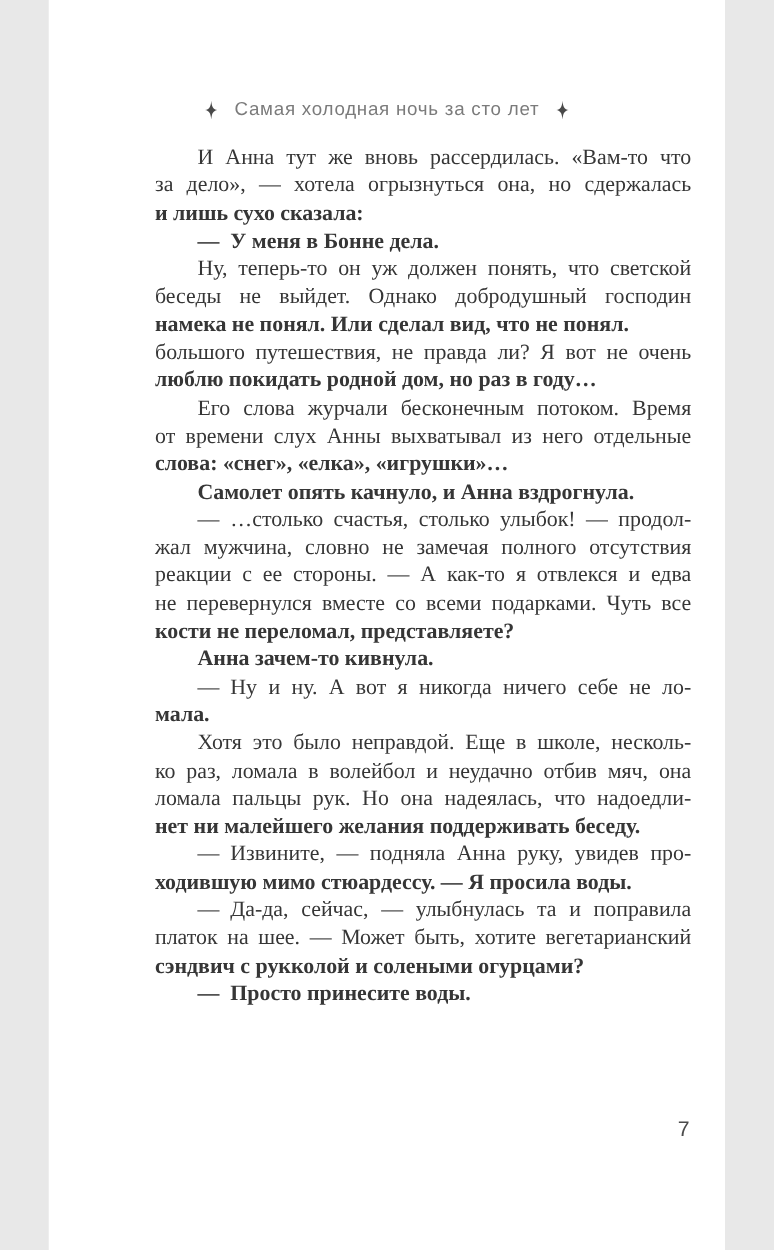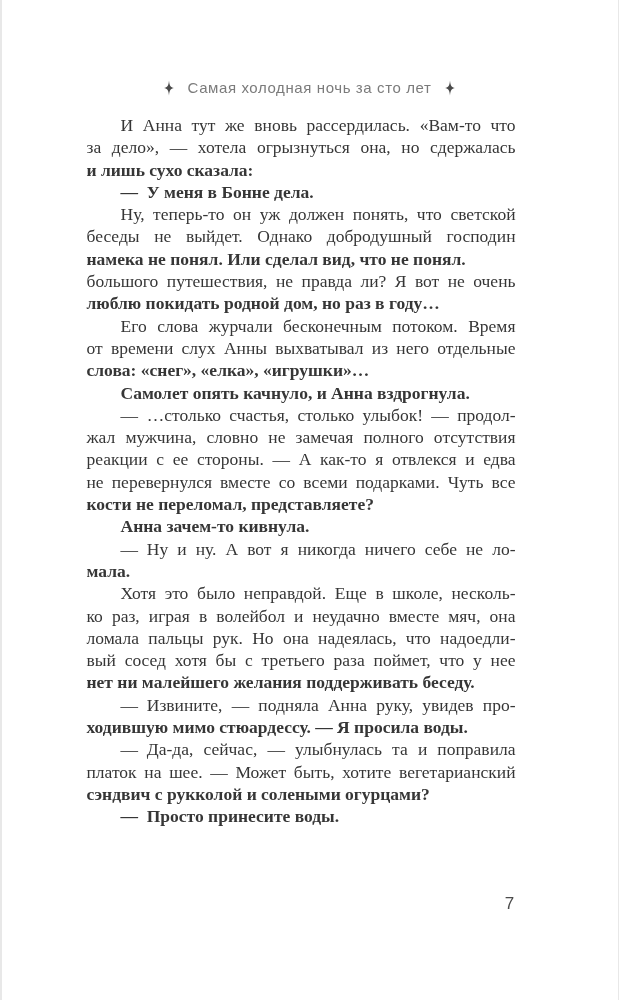--- a/index.html
+++ b/index.html
@@ -1,19 +1,19 @@
 <!DOCTYPE html>
 <html><head>
 <meta charset="utf-8">
 <style>
   * { margin: 0; padding: 0; box-sizing: border-box; }
   html, body { background: #e8e8e8; }
   .page {
     position: relative;
-    width: 616px;
+    width: 541px;
     height: 1000px;
     background: #ffffff;
     overflow: hidden;
     margin: 0 auto;
   }
   .running-head {
     position: absolute;
     top: 79px;
     left: 0;
     right: 0;
@@ -105,23 +105,22 @@
       </div>
       <div class="para">
         <div class="line first last">Анна зачем-то кивнула.</div>
       </div>
       <div class="para">
         <div class="line first">— Ну и ну. А вот я никогда ничего себе не ло-</div>
         <div class="line last">мала.</div>
       </div>
       <div class="para">
         <div class="line first">Хотя это было неправдой. Еще в школе, несколь-</div>
-        <div class="line">ко раз, играя в волейбол и неудачно вместе мяч, она</div>
+        <div class="line">ко раз, ломала в волейбол и неудачно отбив мяч, она</div>
         <div class="line">ломала пальцы рук. Но она надеялась, что надоедли-</div>
-        <div class="line">вый сосед хотя бы с третьего раза поймет, что у нее</div>
         <div class="line last">нет ни малейшего желания поддерживать беседу.</div>
       </div>
       <div class="para">
         <div class="line first">— Извините, — подняла Анна руку, увидев про-</div>
         <div class="line last">ходившую мимо стюардессу. — Я просила воды.</div>
       </div>
       <div class="para">
         <div class="line first">— Да-да, сейчас, — улыбнулась та и поправила</div>
         <div class="line">платок на шее. — Может быть, хотите вегетарианский</div>
         <div class="line last">сэндвич с рукколой и солеными огурцами?</div>

